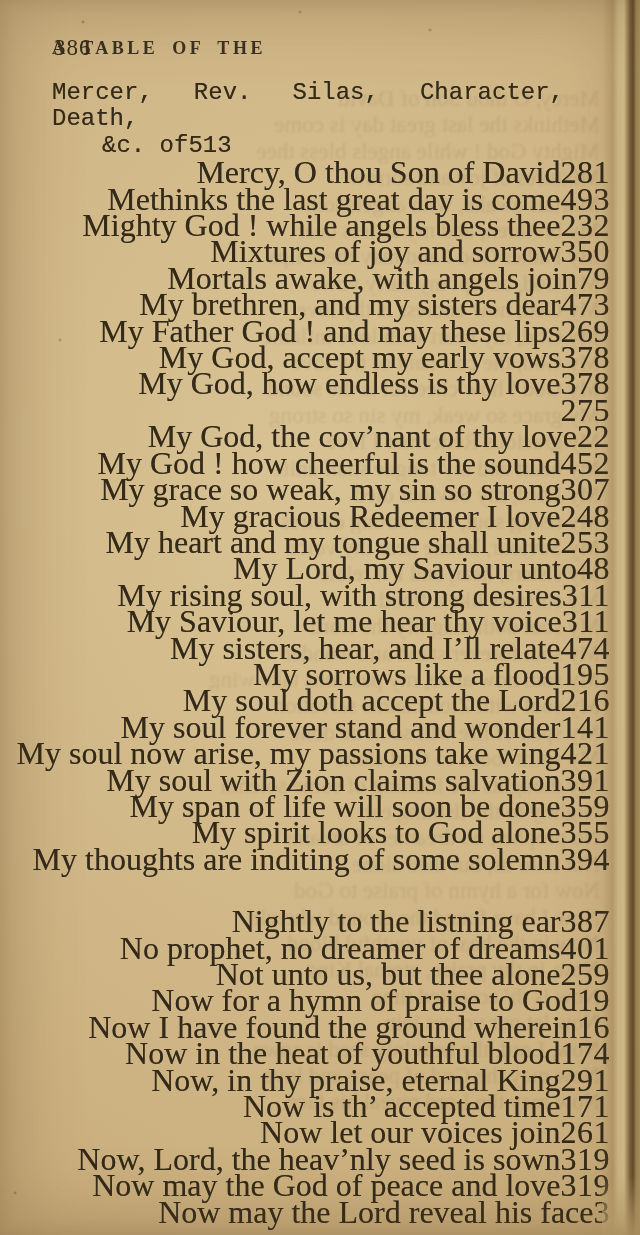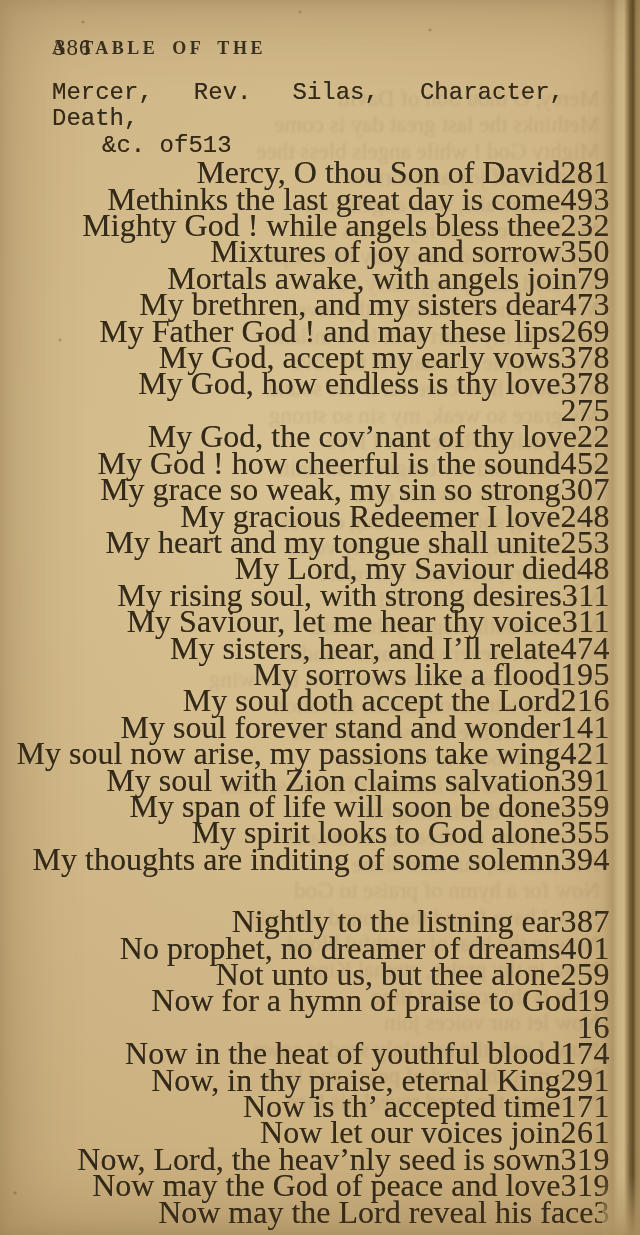--- a/index.html
+++ b/index.html
@@ -248,21 +248,21 @@
           </div>
           <div class="row">
             <span class="title">My gracious Redeemer I love</span>
             <span class="num">248</span>
           </div>
           <div class="row">
             <span class="title">My heart and my tongue shall unite</span>
             <span class="num">253</span>
           </div>
           <div class="row">
-            <span class="title">My Lord, my Saviour died</span>
+            <span class="title">My Lord, my Saviour unto</span>
             <span class="num">48</span>
           </div>
           <div class="row">
             <span class="title">My rising soul, with strong desires</span>
             <span class="num">311</span>
           </div>
           <div class="row">
             <span class="title">My Saviour, let me hear thy voice</span>
             <span class="num">311</span>
           </div>
@@ -314,20 +314,21 @@
           </div>
           <div class="row">
             <span class="title">Not unto us, but thee alone</span>
             <span class="num">259</span>
           </div>
           <div class="row">
             <span class="title">Now for a hymn of praise to God</span>
             <span class="num">19</span>
           </div>
           <div class="row">
+            <span class="title">Now I have found the ground wherein</span>
             <span class="num">16</span>
           </div>
           <div class="row">
             <span class="title">Now in the heat of youthful blood</span>
             <span class="num">174</span>
           </div>
           <div class="row">
             <span class="title">Now, in thy praise, eternal King</span>
             <span class="num">291</span>
           </div>

